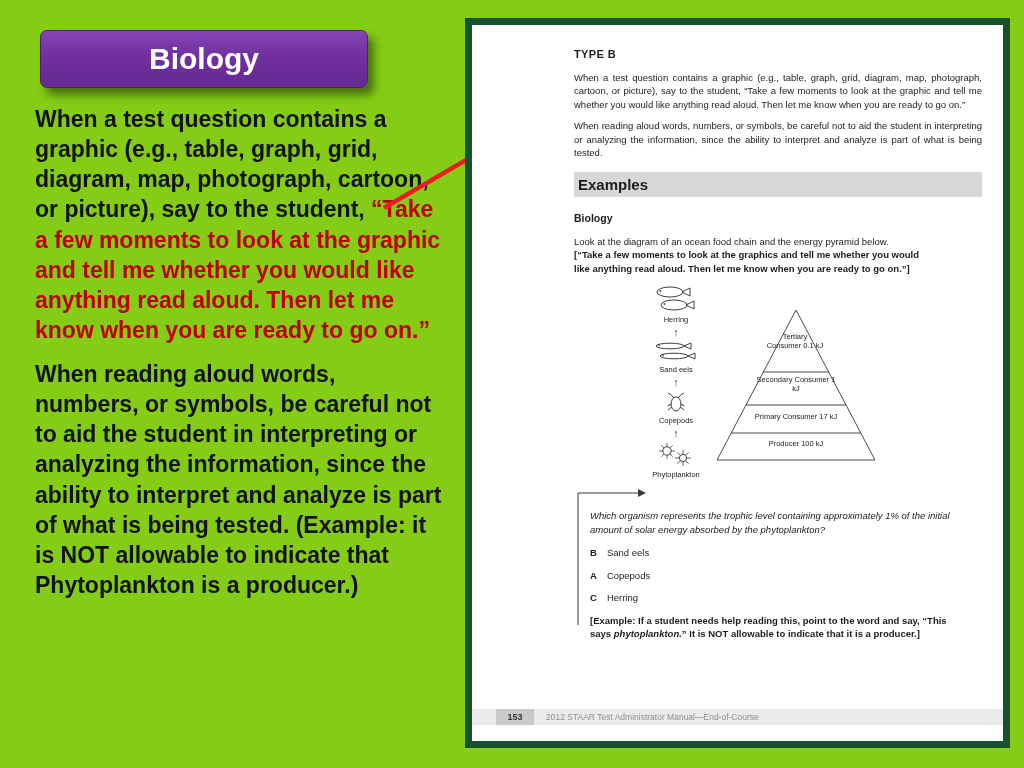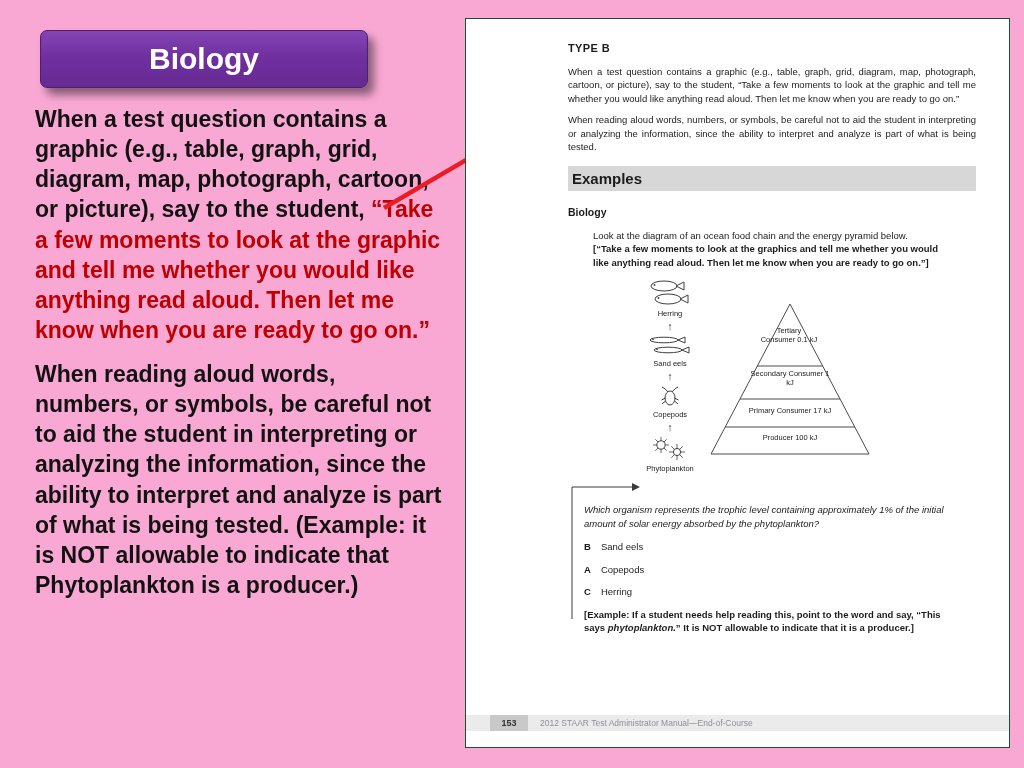--- a/index.html
+++ b/index.html
@@ -1,18 +1,18 @@
 <!DOCTYPE html>
 <html><head>
 <meta charset="utf-8">
 <style>
   html,body { margin:0; padding:0; background:#ffffff; }
   .slide {
     position:relative; width:1024px; height:768px; overflow:hidden;
-    background:#f9a8d4; font-family:"Liberation Sans", sans-serif;
+    background:#84cc16; font-family:"Liberation Sans", sans-serif;
   }
 
   
   .title-banner {
     position:absolute; left:40px; top:30px; width:326px; height:56px;
     background:linear-gradient(180deg,#8444b2 0%, #7030a0 45%, #662a92 100%);
     border:1px solid #4d1f73; border-radius:7px;
     box-shadow:6px 7px 8px rgba(0,0,0,0.45);
     display:flex; align-items:center; justify-content:center;
     color:#ffffff; font-size:30px; font-weight:bold;
@@ -25,31 +25,31 @@
   }
   .left-text p { margin:0 0 14px 0; }
   .red { color:#c00000; }
 
   
   .arrow-overlay { position:absolute; left:372px; top:96px; width:205px; height:132px; pointer-events:none; }
 
   
   .page {
     position:absolute; left:465px; top:18px; width:545px; height:730px;
-    background:#ffffff; border:1px solid #14532d; box-sizing:border-box;
+    background:#ffffff; border:7px solid #14532d; box-sizing:border-box;
   }
   .page-content {
     position:absolute; left:102px; top:22px; width:408px;
     font-size:9.5px; line-height:1.42; color:#1c1c1c;
   }
   .type-heading { font-size:11px; font-weight:bold; letter-spacing:0.4px; margin:0 0 8px 0; }
   .p-just { text-align:justify; margin:0 0 8px 0; }
   .examples-bar { background:#d7d7d7; font-weight:bold; font-size:15px; padding:2px 4px; margin:12px 0 14px 0; }
   .subject { font-weight:bold; font-size:10.5px; margin:0 0 9px 0; }
-  .prompt { margin-left:25px; width:348px; }
+  .prompt { margin-left:0; width:348px; }
   .prompt-bold { font-weight:bold; }
 
   .diagram { position:relative; height:212px; margin-top:8px; }
   .food-chain {
     position:absolute; left:42px; top:2px; width:120px;
     display:flex; flex-direction:column; align-items:center; gap:2px;
   }
   .fc-label { font-size:7.5px; line-height:1.2; color:#222; }
   .fc-arrow { font-size:11px; line-height:1; color:#333; margin:1px 0; }
 

